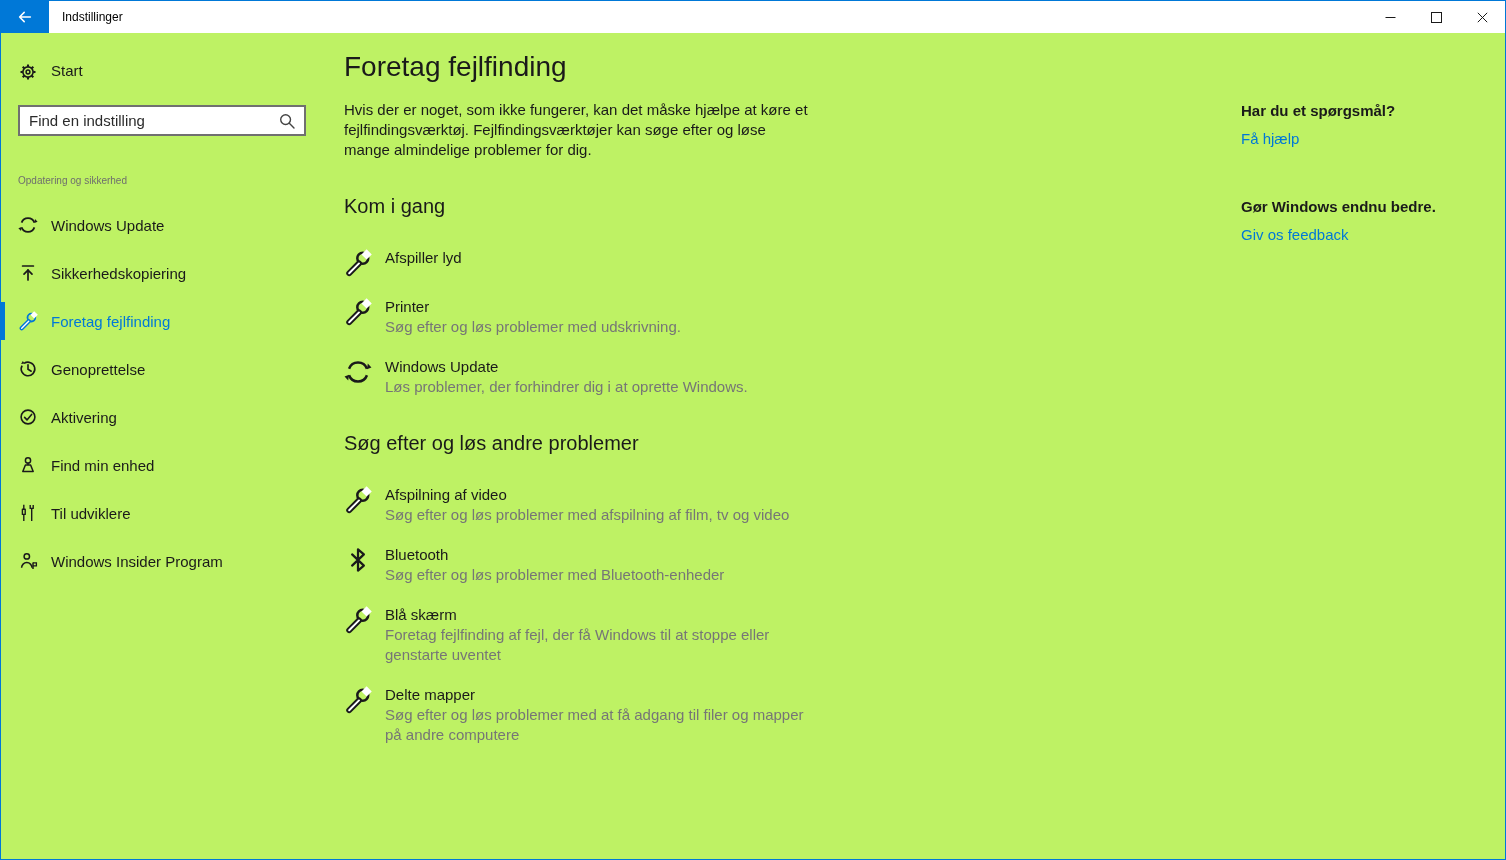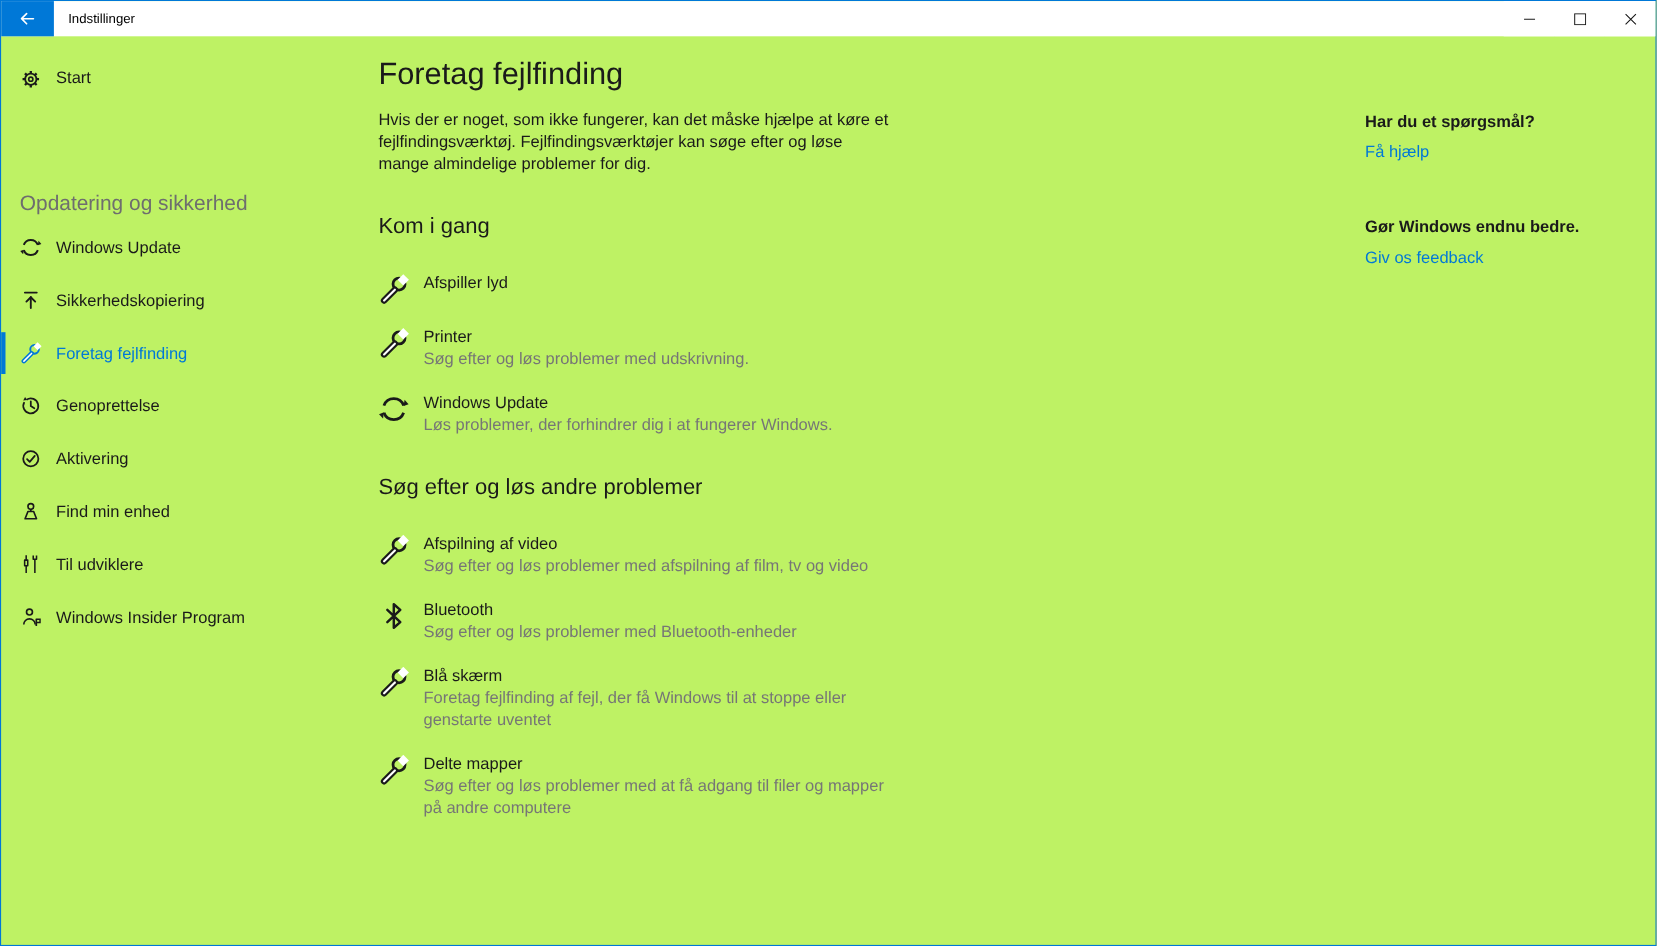--- a/index.html
+++ b/index.html
@@ -15,21 +15,21 @@
   .tb-title{font-size:12px;line-height:32px;margin-left:13px;color:#000;}
   .tb-spacer{flex:1;}
   .tb-btn{width:46px;height:32px;background:#fff;border:none;display:flex;align-items:center;justify-content:center;cursor:pointer;padding:0;}
   
   .start-row{position:absolute;top:61px;left:17px;display:flex;align-items:flex-start;gap:13px;font-size:15px;cursor:pointer;}
   .start-row .s-icon{width:20px;height:20px;display:block;}
   .searchbox{position:absolute;top:104px;left:17px;width:288px;height:31px;border:2px solid #707070;background:#fff;display:flex;align-items:center;}
   .searchbox input{flex:1;border:none;outline:none;font-family:inherit;font-size:15px;padding:0 4px 0 9px;color:#1a1a1a;background:transparent;}
   .searchbox input::placeholder{color:#2b2b2b;opacity:1;}
   .search-glyph{width:18px;height:18px;margin-right:8px;flex:none;}
-  .group-header{position:absolute;top:174px;left:17px;font-size:19px;color:#6e6e6e;}
+  .group-header{position:absolute;top:174px;left:17px;font-size:10px;color:#6e6e6e;}
   .nav{position:absolute;top:200px;left:0;width:330px;}
   .nav-item{height:48px;display:flex;align-items:center;padding-left:17px;gap:13px;font-size:15px;position:relative;cursor:pointer;}
   .nav-item .n-icon{width:20px;height:20px;flex:none;display:block;}
   .nav-item.selected{color:#0078d7;}
   .nav-item.selected::before{content:"";position:absolute;left:0;top:5px;bottom:5px;width:4px;background:#0078d7;}
   
   .main{position:absolute;left:343px;top:47px;width:480px;}
   .page-title{font-size:28px;font-weight:300;line-height:38px;margin:0;}
   .intro{margin-top:14px;font-size:15px;line-height:20px;width:465px;}
   .section-heading{margin-top:32px;font-size:20px;font-weight:400;line-height:28px;}
@@ -96,20 +96,29 @@
             <path d="M4.8 10 H2.5"></path>
             <path d="M6.32 6.32 L4.7 4.7"></path>
             <path d="M10 4.8 V2.5"></path>
             <path d="M13.68 6.32 L15.3 4.7"></path>
           </g>
         </svg>
       </span>
     <span>Start</span>
   </div>
 
+  <div class="searchbox">
+    <input type="text" placeholder="Find en indstilling" style="">
+    <span class="search-glyph">
+      <svg width="18" height="18" viewBox="0 0 18 18">
+          <circle cx="7.6" cy="7.6" r="4.9" fill="none" stroke="#444" stroke-width="1.4"></circle>
+          <path d="M11.3 11.3 L16 16" stroke="#444" stroke-width="1.4" stroke-linecap="round"></path>
+        </svg>
+    </span>
+  </div>
 
   <div class="group-header">Opdatering og sikkerhed</div>
 
   <nav class="nav" id="nav-list">
       <div class="nav-item">
         <span class="n-icon">
           <svg width="100%" height="100%" viewBox="0 0 20 20" fill="none">
             <path d="M3.61 7.67 A6.8 6.8 0 0 1 16.39 7.67" stroke="currentColor" stroke-width="1.8"></path>
             <path d="M16.39 12.33 A6.8 6.8 0 0 1 3.61 12.33" stroke="currentColor" stroke-width="1.8"></path>
             <path d="M16.39 7.97 L19.6 6.8 L17.0 3.9 Z" fill="currentColor"></path>
@@ -231,21 +240,21 @@
             <span class="ts-icon">
               <svg width="100%" height="100%" viewBox="0 0 20 20" fill="none">
                 <path d="M3.61 7.67 A6.8 6.8 0 0 1 16.39 7.67" stroke="currentColor" stroke-width="1.8"></path>
                 <path d="M16.39 12.33 A6.8 6.8 0 0 1 3.61 12.33" stroke="currentColor" stroke-width="1.8"></path>
                 <path d="M16.39 7.97 L19.6 6.8 L17.0 3.9 Z" fill="currentColor"></path>
                 <path d="M3.61 12.03 L0.4 13.2 L3.0 16.1 Z" fill="currentColor"></path>
               </svg>
             </span>
             <div>
               <div class="ts-title">Windows Update</div>
-              <div class="ts-desc">Løs problemer, der forhindrer dig i at fungerer Windows.</div>
+              <div class="ts-desc">Løs problemer, der forhindrer dig i at oprette Windows.</div>
             </div>
           </div>
         </div>
         <div class="section-heading">Søg efter og løs andre problemer</div>
         <div class="ts-list">
           <div class="ts-item">
             <span class="ts-icon">
               <svg width="100%" height="100%" viewBox="0 0 20 20" fill="none">
                 <circle cx="13.4" cy="6.6" r="3.9" stroke="currentColor" stroke-width="1.8"></circle>
                 <rect x="13.56" y="1.24" width="5.2" height="5.2" fill="#fff" transform="rotate(45 16.16 3.84)"></rect>

